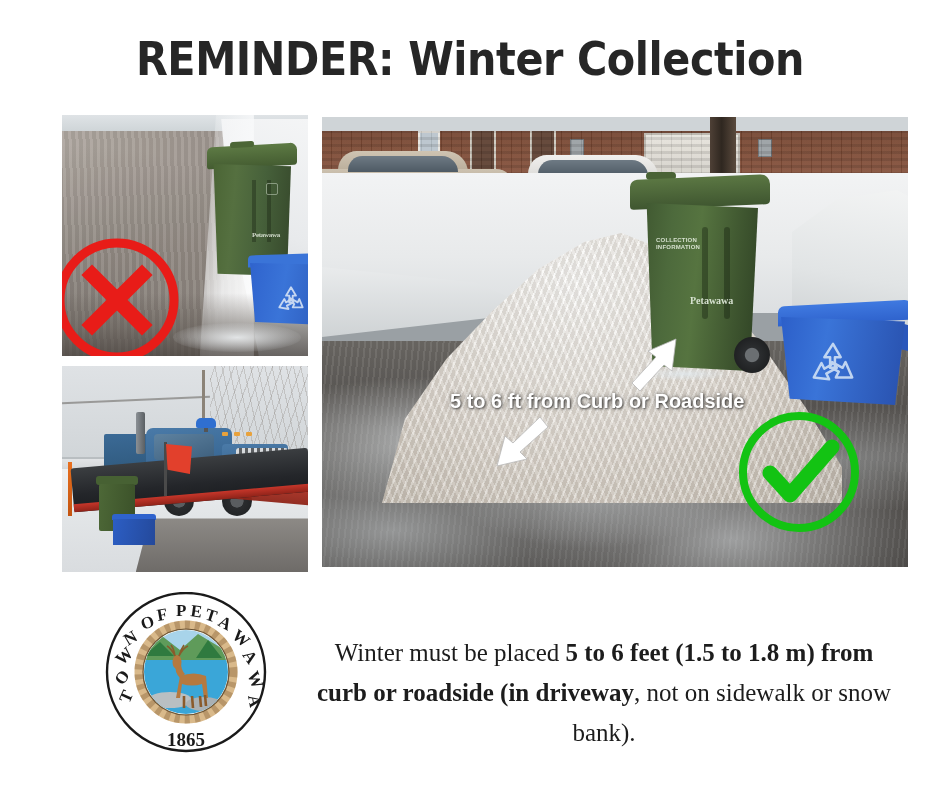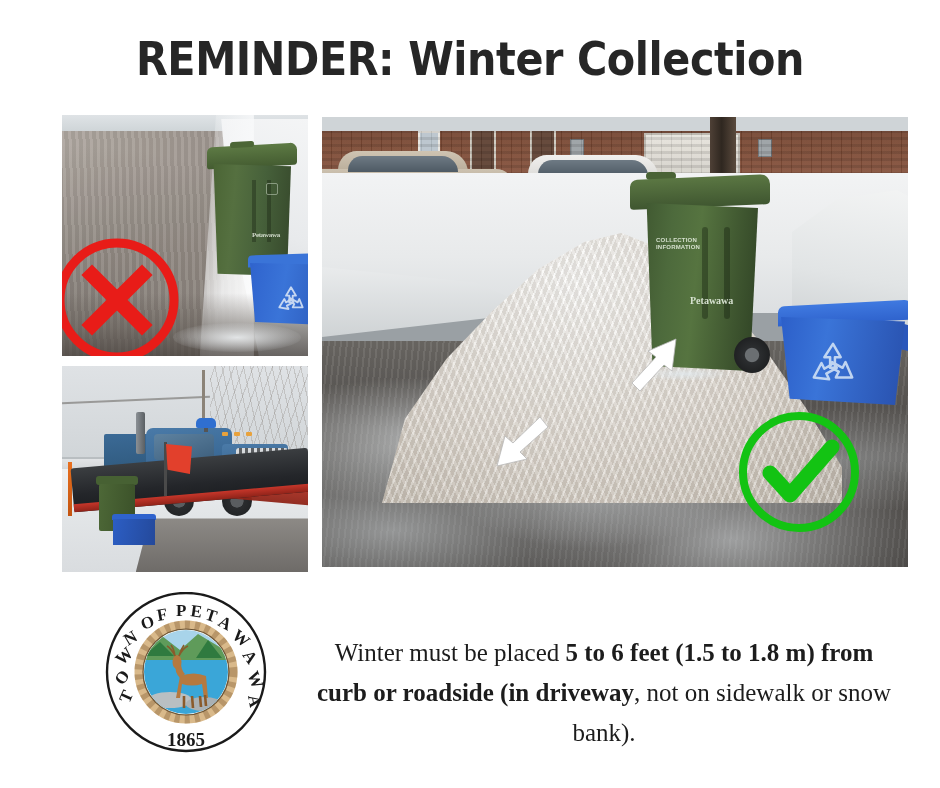--- a/index.html
+++ b/index.html
@@ -548,20 +548,21 @@
       </svg>
     </div>
 
     <svg class="arrow" id="arrow-to-bin" viewBox="0 0 60 60">
       <path d="M58 4 L30 16 L38 22 L14 48 L22 56 L46 30 L54 36 Z" fill="#ffffff" stroke="#b8b8b8" stroke-width="0.8"></path>
     </svg>
     <svg class="arrow" id="arrow-to-road" viewBox="0 0 62 56">
       <path d="M3 53 L33 46 L26 39 L54 14 L46 4 L19 30 L11 23 Z" fill="#ffffff" stroke="#b8b8b8" stroke-width="0.8"></path>
     </svg>
 
+    <div class="overlay-text">5 to 6 ft from Curb or Roadside</div>
 
     <svg class="check-badge" viewBox="0 0 130 130">
       <circle cx="65" cy="65" r="56" fill="none" stroke="#13c313" stroke-width="8"></circle>
       <path d="M36 66 L56 88 L98 40" fill="none" stroke="#13c313" stroke-width="15" stroke-linecap="round" stroke-linejoin="round"></path>
     </svg>
   </div>
 </div>
 
 <svg id="town-seal" viewBox="0 0 172 168">
   <defs>

